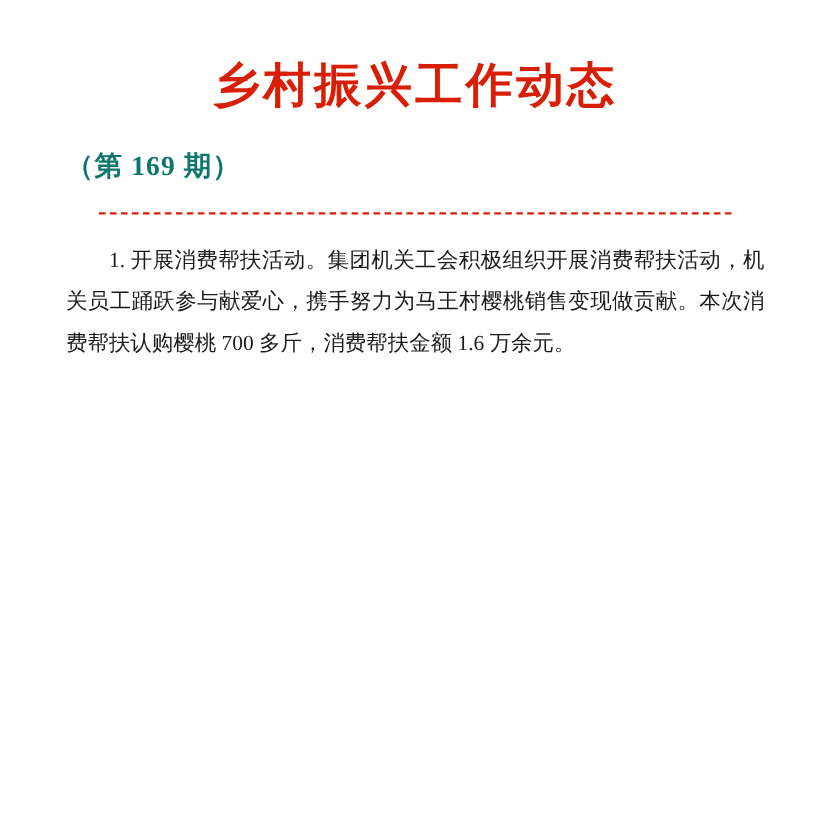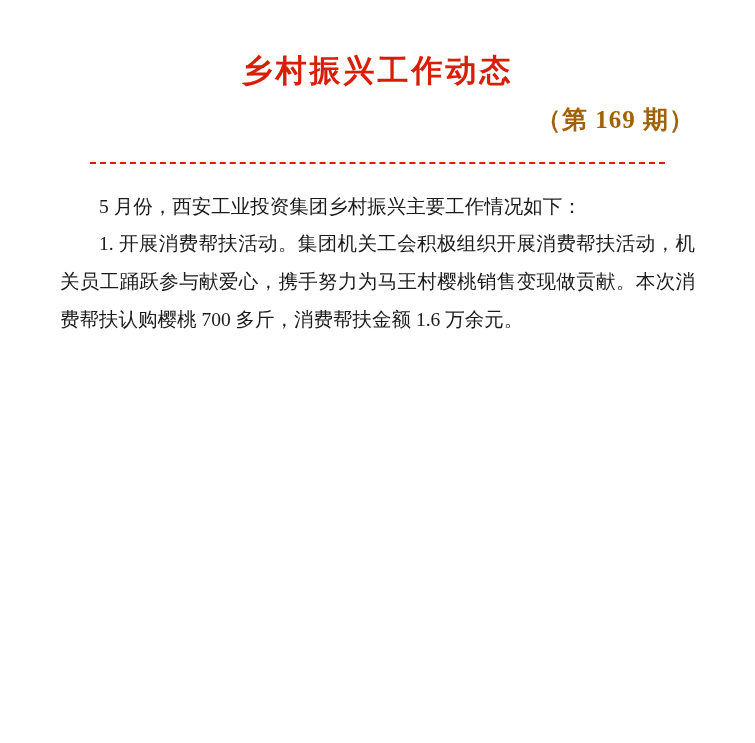--- a/index.html
+++ b/index.html
@@ -20,28 +20,28 @@
     height: 743px;
     box-sizing: border-box;
     padding: 0 60px;
   }
   .doc-title {
     margin-top: 52px;
     text-align: center;
     color: #d91e06;
     font-family: "Liberation Serif", "DejaVu Serif", serif;
     font-weight: bold;
-    font-size: 31px;
+    font-size: 43px;
     letter-spacing: 3px;
     line-height: 1.25;
   }
   .doc-issue {
-    margin-top: 12px;
-    text-align: right;
-    color: #a16207;
+    margin-top: 28px;
+    text-align: left;
+    color: #0f766e;
     font-weight: bold;
     font-size: 25px;
     letter-spacing: 1px;
   }
   .red-rule {
     margin-top: 26px;
     margin-left: 30px;
     margin-right: 30px;
     border-top: 2px dashed #d91e06;
     height: 0;
@@ -70,20 +70,19 @@
 <div class="page">
 
   <div class="doc-title">乡村振兴工作动态</div>
 
   <div class="doc-issue">（第 169 期）</div>
 
   <div class="red-rule"></div>
 
   <div class="body-block">
 
-    <p class="para">5 月份，西安工业投资集团乡村振兴主要工作情况如下：</p>
 
 
 
     <p class="para">1. 开展消费帮扶活动。集团机关工会积极组织开展消费帮扶活动，机关员工踊跃参与献爱心，携手努力为马王村樱桃销售变现做贡献。本次消费帮扶认购樱桃 700 多斤，消费帮扶金额 1.6 万余元。</p>
 
   </div>
 </div>
 
 </body></html>

